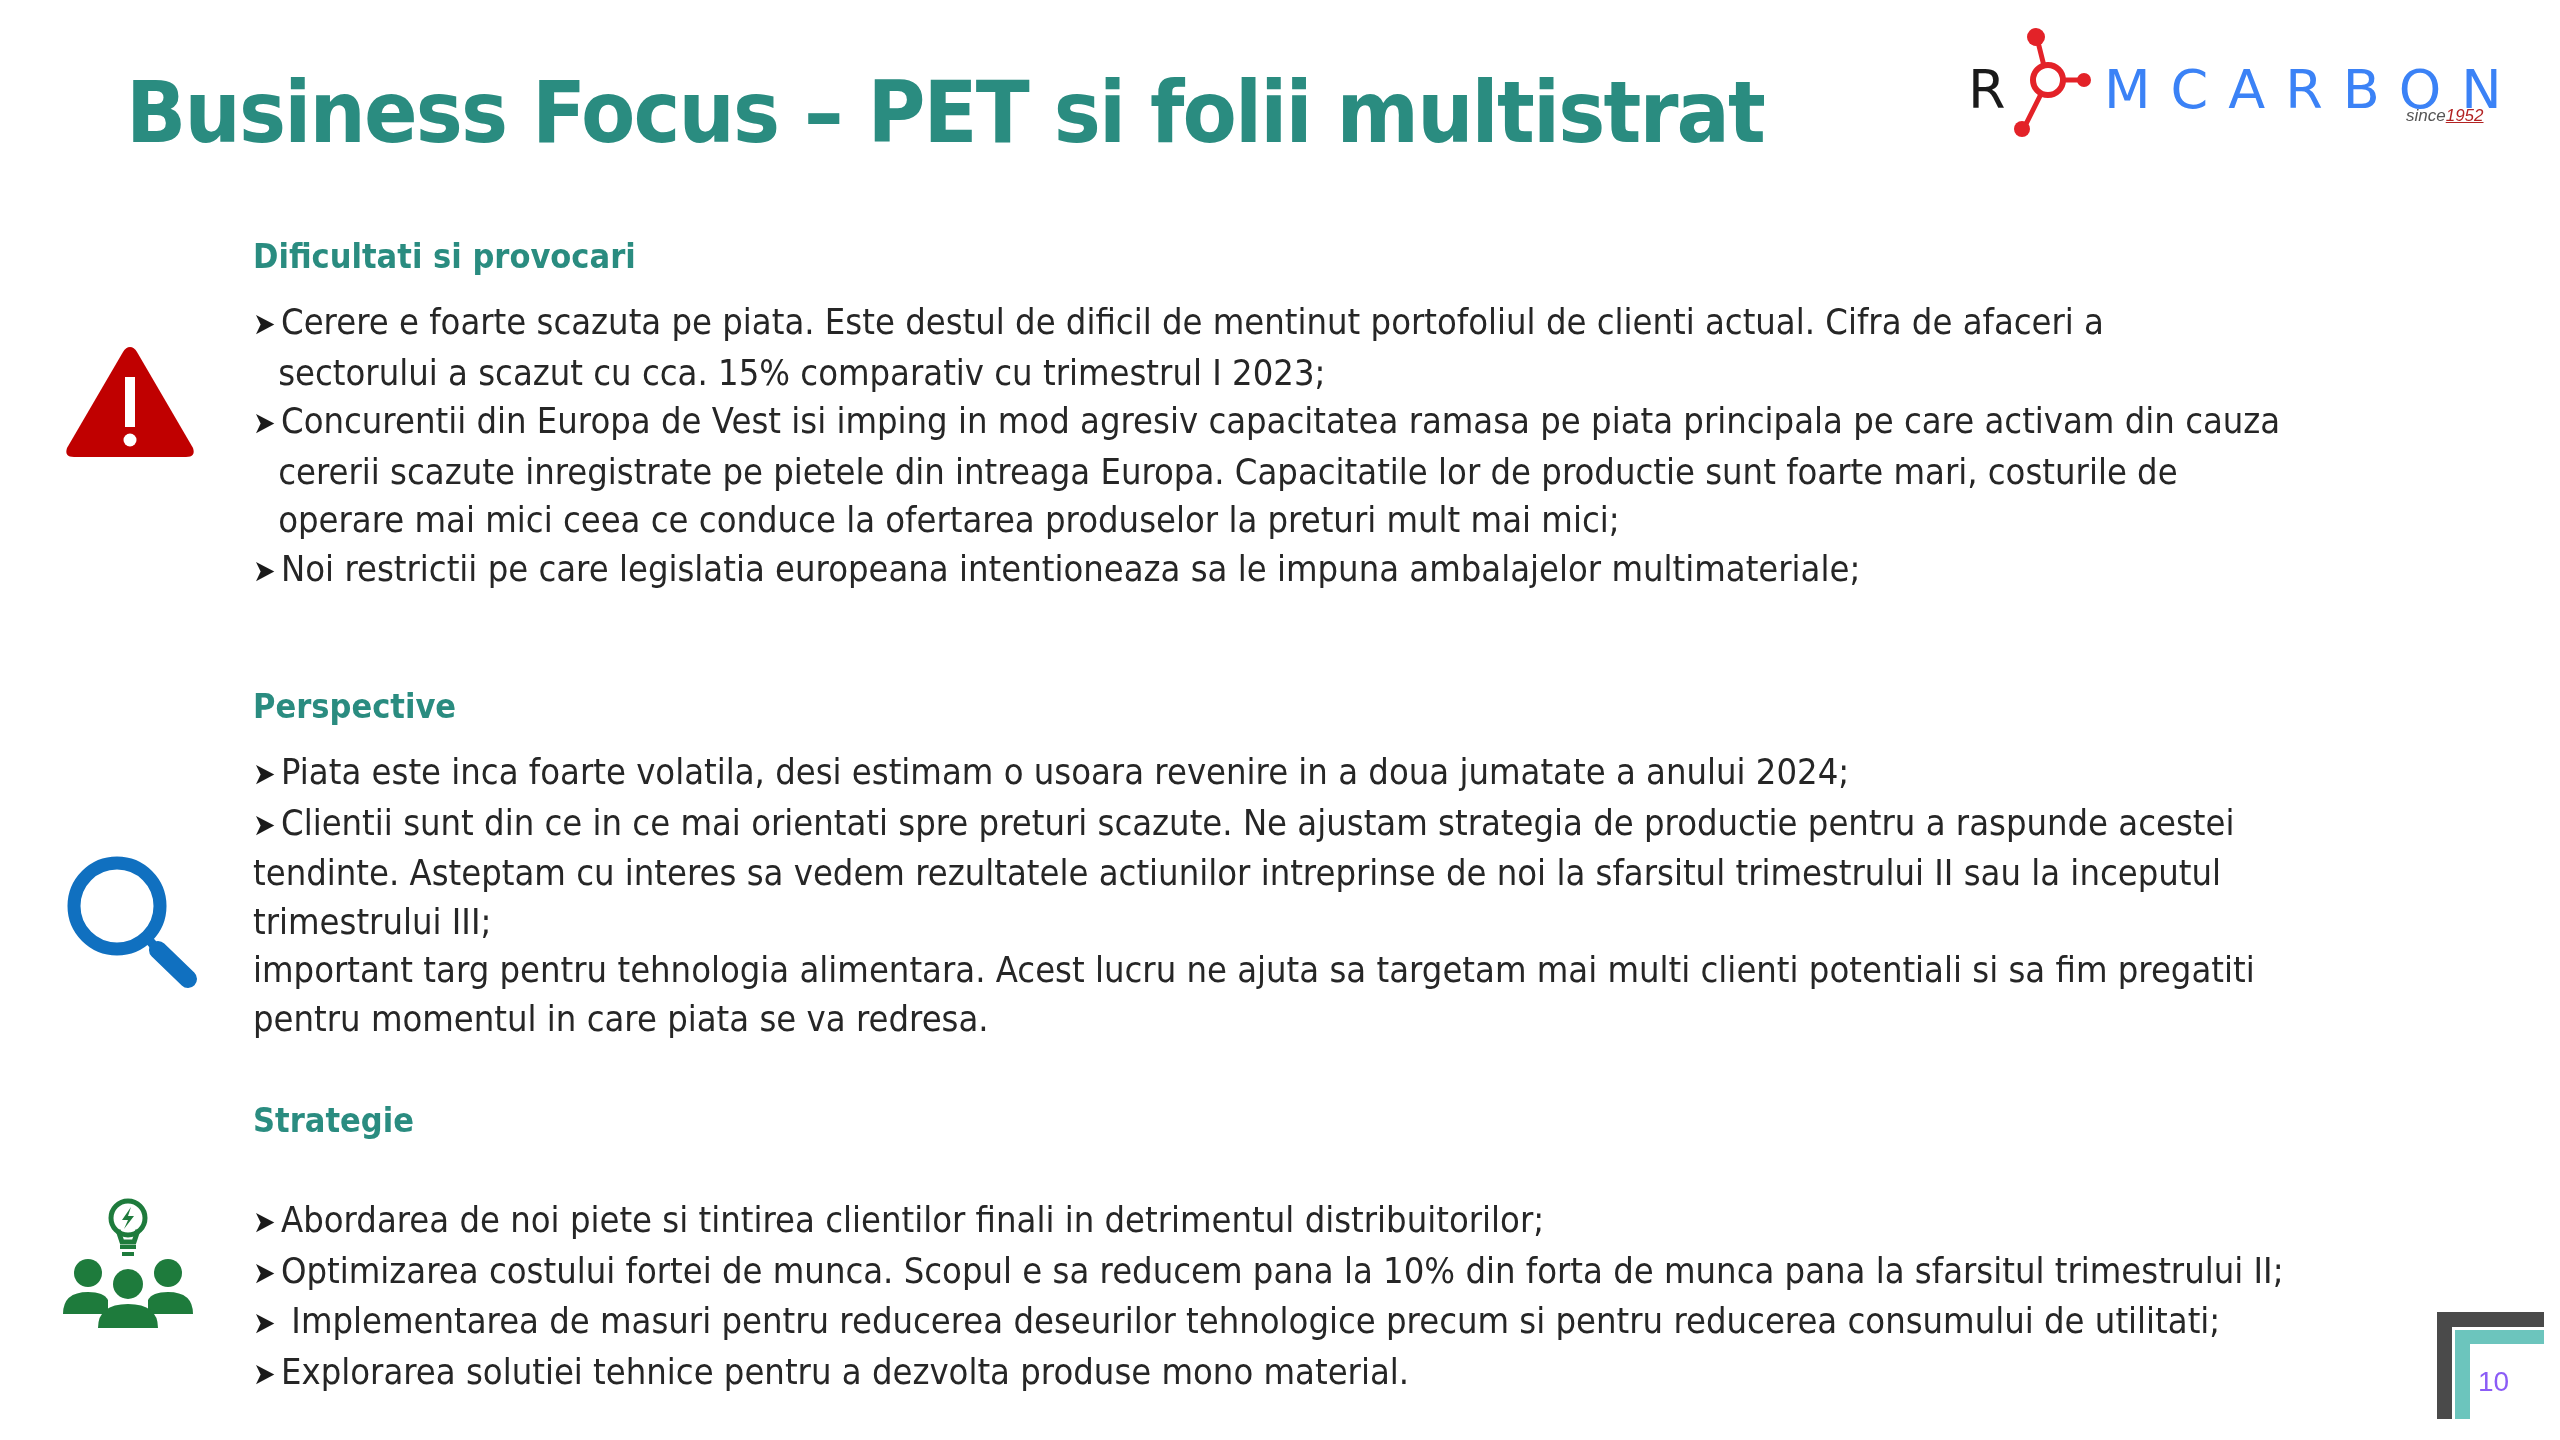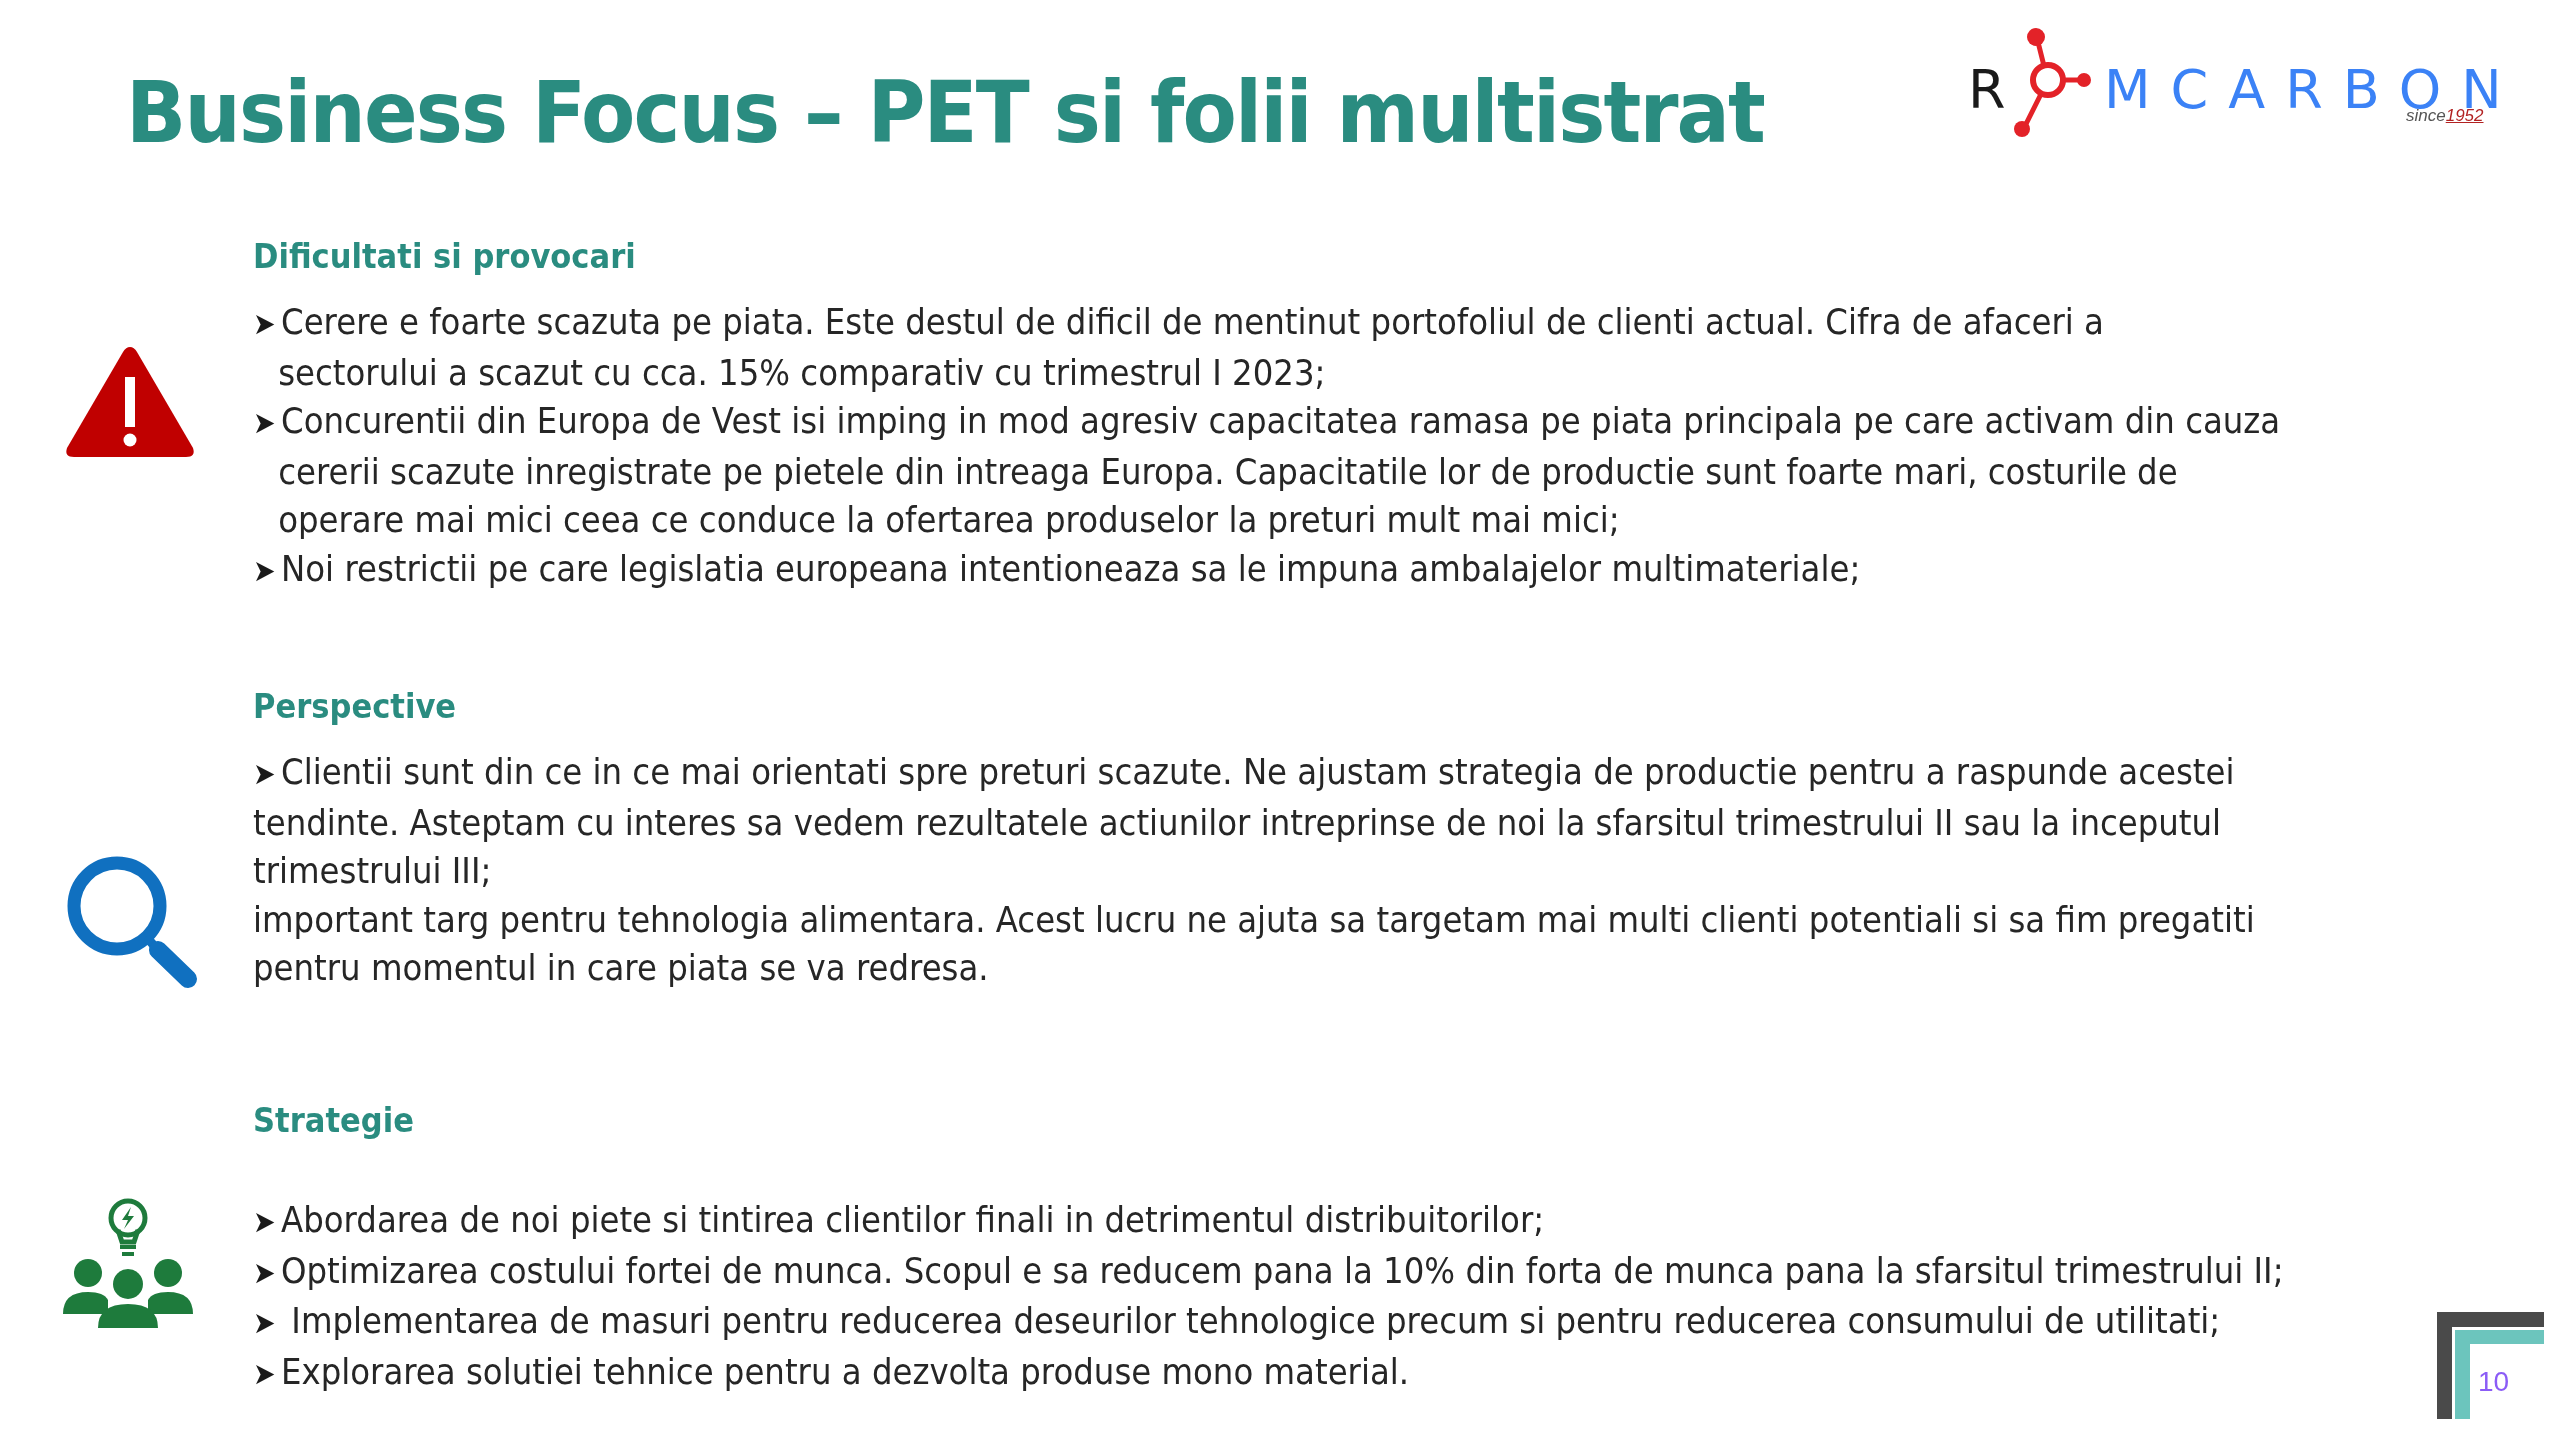--- a/index.html
+++ b/index.html
@@ -109,20 +109,23 @@
 <div class="section-heading" style="top:686px;">Perspective</div>
 
 <svg class="icon" style="left:55px; top:850px;" width="150" height="140" viewBox="0 0 150 140">
   <circle cx="62" cy="56" r="43" fill="none" stroke="#1070C0" stroke-width="13"></circle>
   <line x1="94" y1="90" x2="102" y2="99" stroke="#1070C0" stroke-width="9" stroke-linecap="round"></line>
   <line x1="103" y1="100" x2="133" y2="129" stroke="#1070C0" stroke-width="18" stroke-linecap="round"></line>
 </svg>
 
 <div class="bullets" style="top:748px;">
   <div class="item">
+      <span class="line"><span class="arrow">➤</span><span>Piata este inca foarte volatila, desi estimam o usoara revenire in a doua jumatate a anului 2024;</span></span>
+    </div>
+  <div class="item">
       <span class="line"><span class="arrow">➤</span><span>Clientii sunt din ce in ce mai orientati spre preturi scazute. Ne ajustam strategia de productie pentru a raspunde acestei</span></span>
     </div>
   <div class="item">
       <span class="line">tendinte. Asteptam cu interes sa vedem rezultatele actiunilor intreprinse de noi la sfarsitul trimestrului II sau la inceputul</span>
     </div>
   <div class="item">
       <span class="line">trimestrului III;</span>
     </div>
   <div class="item">
       <span class="line">important targ pentru tehnologia alimentara. Acest lucru ne ajuta sa targetam mai multi clienti potentiali si sa fim pregatiti</span>

